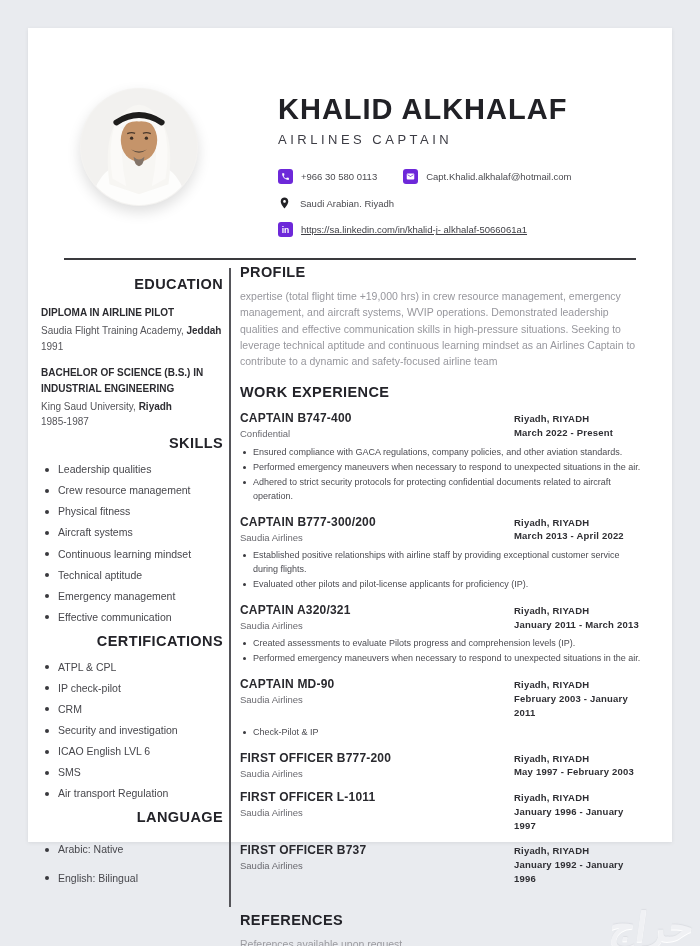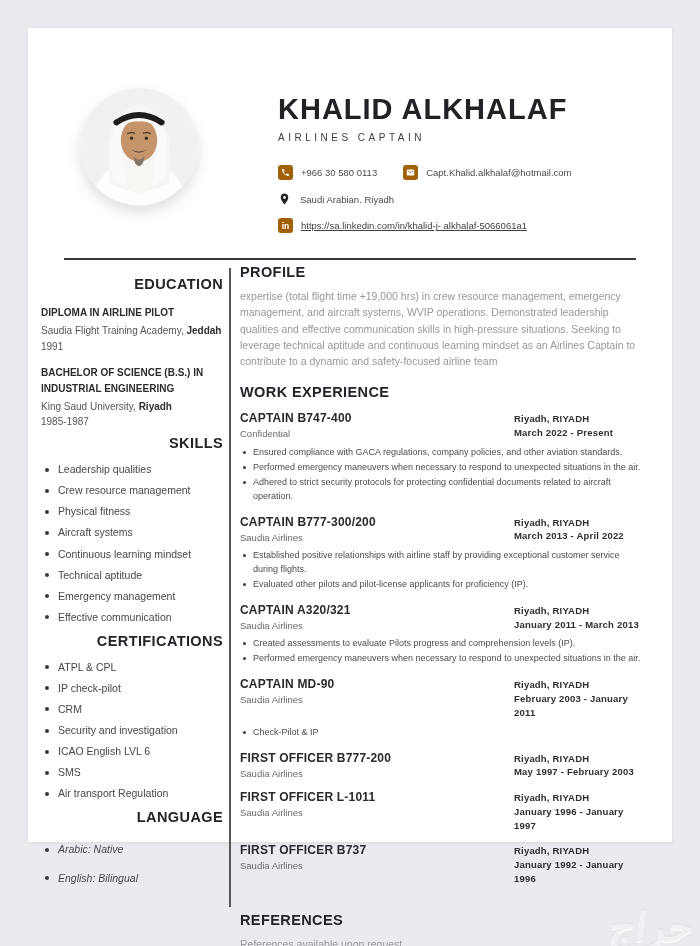--- a/index.html
+++ b/index.html
@@ -22,29 +22,29 @@
     box-shadow:0 6px 14px rgba(0,0,0,.13);
     overflow:hidden;
   }
   .avatar svg { width:100%; height:100%; display:block; }
   .head-info { position:absolute; left:250px; top:66px; width:370px; }
   .name {
     font-size:29px; font-weight:700; letter-spacing:1px;
     color:#212126; line-height:1.05;
   }
   .role {
-    margin-top:8px; font-size:10px; letter-spacing:3.5px;
+    margin-top:8px; font-size:13px; letter-spacing:3.5px;
     color:#3c3c44; font-weight:400;
   }
   .contact { margin-top:22px; font-size:9.5px; color:#4b4b50; }
   .contact-row { display:flex; align-items:center; margin-bottom:11px; }
   .contact-item { display:flex; align-items:center; }
   .contact-item + .contact-item { margin-left:26px; }
   .chip {
-    width:15px; height:15px; border-radius:3px; background:#a16207;
+    width:15px; height:15px; border-radius:3px; background:#6d28d9;
     display:flex; align-items:center; justify-content:center;
     margin-right:8px; flex-shrink:0;
   }
   .chip svg { width:9px; height:9px; fill:#ffffff; }
   .pin { width:15px; height:16px; margin-right:7px; flex-shrink:0; }
   .pin svg { width:13px; height:16px; fill:#222226; }
   .chip-in { font-size:8.5px; font-weight:700; color:#fff; line-height:1; }
   .linkedin-link { color:#3f3f45; text-decoration:underline; }
   .rule {
     position:absolute; left:36px; top:230px; width:572px; height:2px;
@@ -73,21 +73,21 @@
     line-height:1.3; margin-bottom:7.5px;
   }
   ul.dotlist li::before {
     content:""; position:absolute; left:4px; top:4.5px;
     width:4px; height:4px; border-radius:50%; background:#39393e;
   }
   .gap-skills { margin-top:21px; }
   .gap-certs { margin-top:18px; }
   .gap-lang { margin-top:20px; }
   ul.dotlist.spread { margin-top:18px; }
-  ul.dotlist.spread li { margin-bottom:15px;font-style:italic; }
+  ul.dotlist.spread li { margin-bottom:15px; }
   
   .profile-text {
     margin-top:8px; font-size:10.5px; color:#97979d; line-height:1.55;
   }
   .work-heading { margin-top:15px; }
   .job { margin-top:11px; }
   .job-head { display:flex; justify-content:space-between; }
   .job-title { font-size:12px; font-weight:700; color:#29292e; letter-spacing:.2px; }
   .job-company { font-size:9.5px; color:#6a6a70; margin-top:3px; }
   .job-meta { width:132px; flex-shrink:0; padding-top:1px; }

